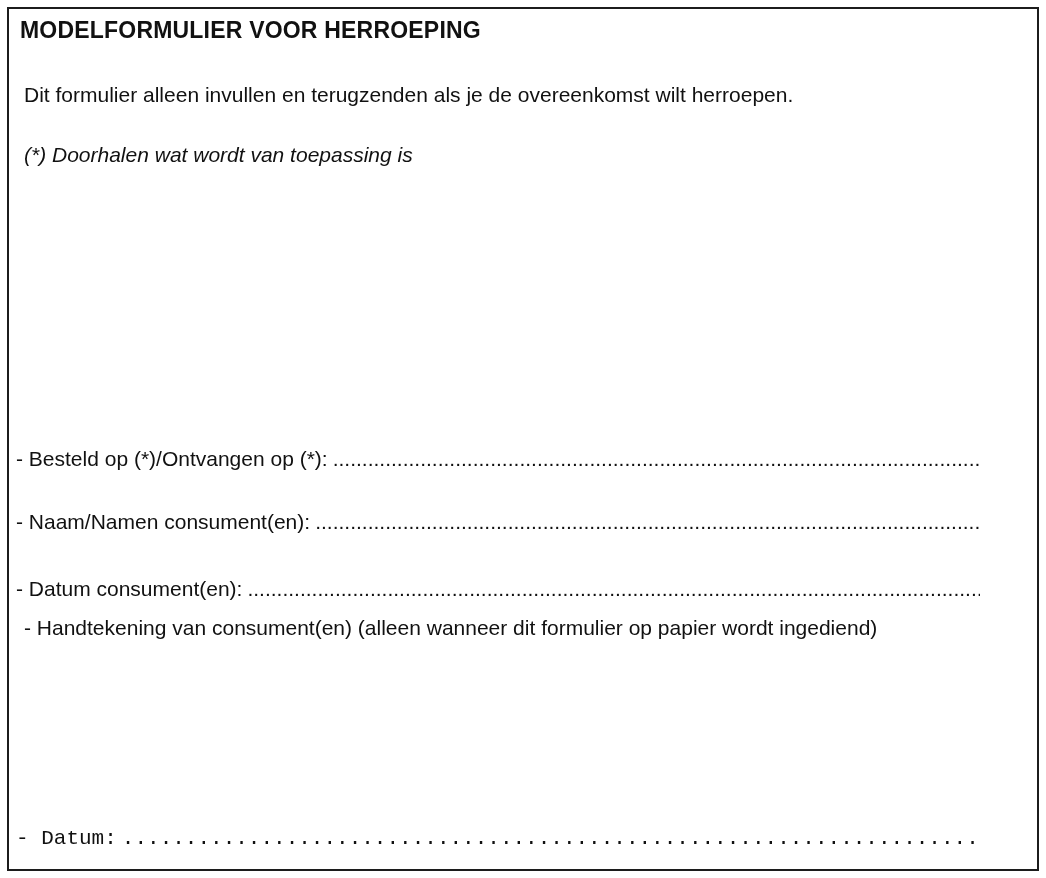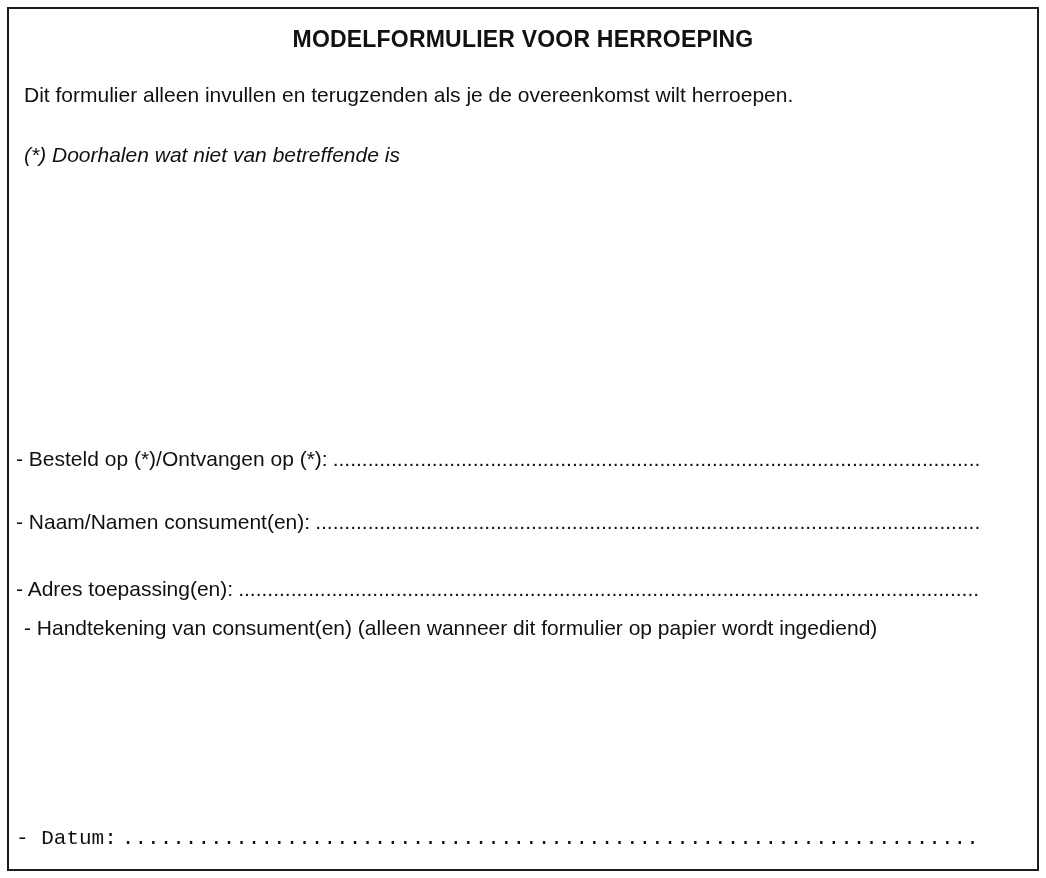--- a/index.html
+++ b/index.html
@@ -24,22 +24,22 @@
     right: 7px;
     bottom: 7px;
     border: 2px solid #1c1c1c;
     background: transparent;
   }
   .title {
     position: absolute;
     top: 12px;
     left: 16px;
     right: 16px;
-    margin: 13px;
-    text-align: center;
+    margin: 4px;
+    text-align: left;
     font-size: 23px;
     font-weight: 700;
     line-height: 28px;
     letter-spacing: 0.2px;
   }
   .line {
     position: absolute;
     left: 16px;
     right: 12px;
     margin: 8px;
@@ -90,36 +90,36 @@
 <body>
 
 <div class="page">
 
   <div class="frame"></div>
 
   <h1 class="title">MODELFORMULIER VOOR HERROEPING</h1>
 
   <p class="line pos-intro">Dit formulier alleen invullen en terugzenden als je de overeenkomst wilt herroepen.</p>
 
-  <p class="line note pos-note">(*) Doorhalen wat niet van betreffende is</p>
+  <p class="line note pos-note">(*) Doorhalen wat wordt van toepassing is</p>
 
 
 
   <div class="field-row pos-ordered">
     <span class="flabel">- Besteld op (*)/Ontvangen op (*):</span>
     <span class="dots">........................................................................................................................................................................................................</span>
   </div>
 
   <div class="field-row pos-name">
     <span class="flabel">- Naam/Namen consument(en):</span>
     <span class="dots">........................................................................................................................................................................................................</span>
   </div>
 
   <div class="field-row pos-address">
-    <span class="flabel">- Adres toepassing(en):</span>
+    <span class="flabel">- Datum consument(en):</span>
     <span class="dots">........................................................................................................................................................................................................</span>
   </div>
 
   <p class="line pos-signature">- Handtekening van consument(en) (alleen wanneer dit formulier op papier wordt ingediend)</p>
 
   <div class="field-row pos-date">
     <span class="flabel">- Datum:</span>
     <span class="dots">........................................................................................................................................................................................................</span>
   </div>
 

